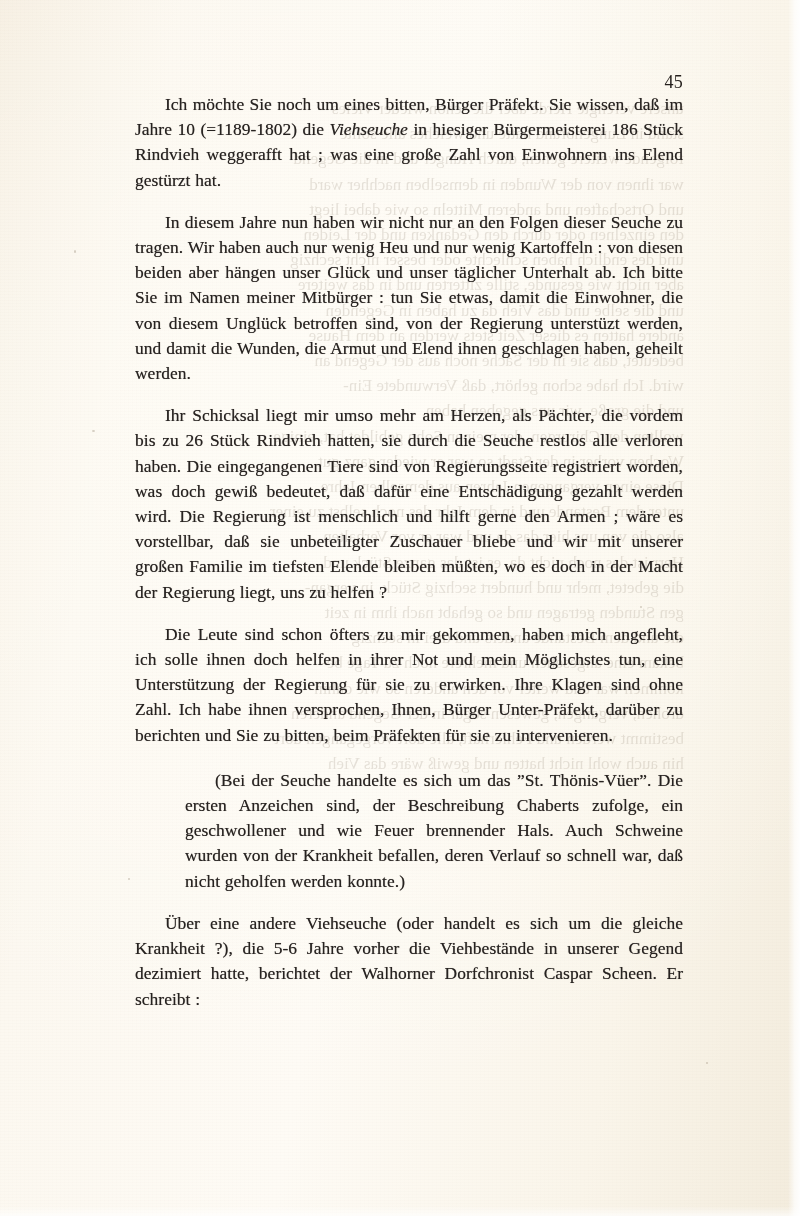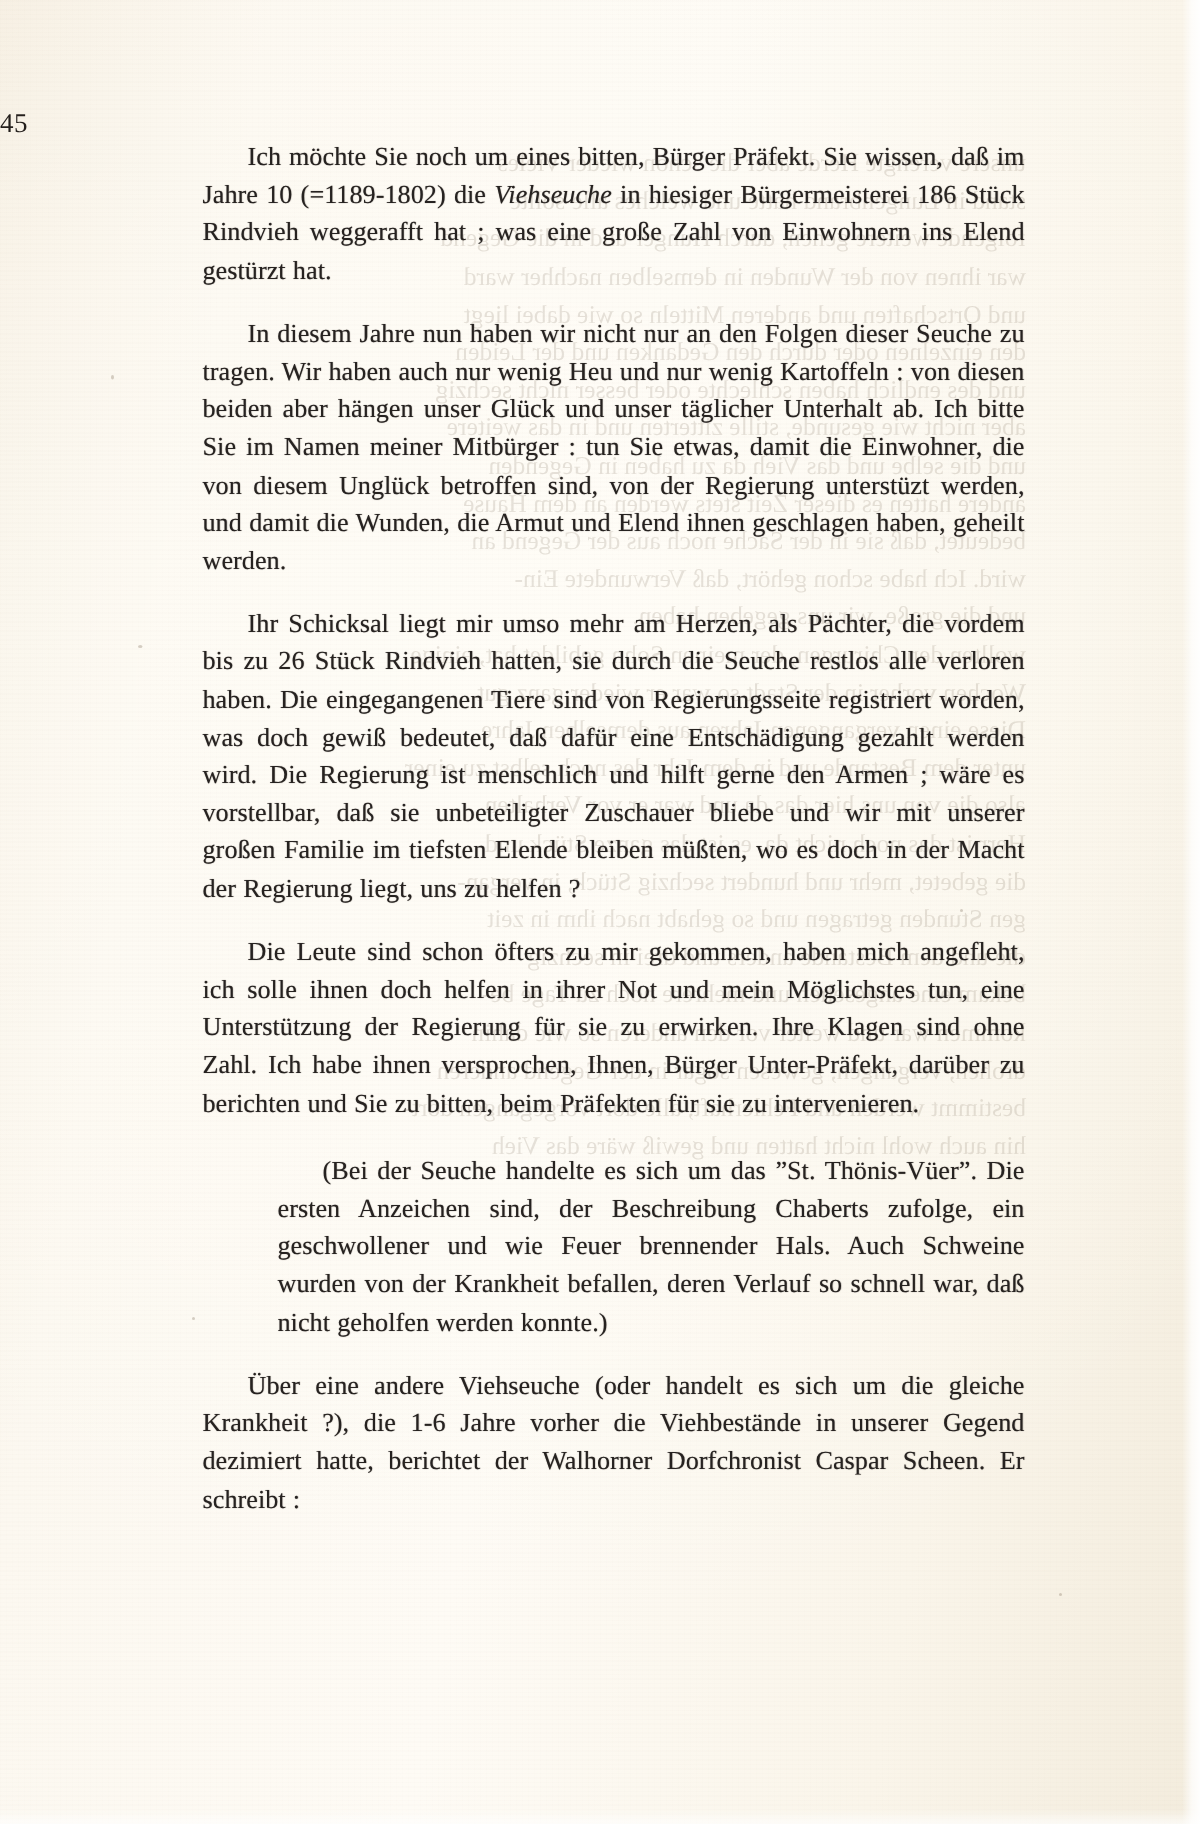--- a/index.html
+++ b/index.html
@@ -84,21 +84,21 @@
     position: relative;
     z-index: 4;
     color: #2b2623;
   }
 
   .folio {
     position: absolute;
     top: 72px;
     left: 0;
     width: 683px;
-    text-align: left;
+    text-align: right;
     font-size: 18px;
     letter-spacing: .3px;
     color: #241f1c;
   }
 
   .textblock {
     position: absolute;
     top: 92px;
     left: 135px;
     width: 548px;
@@ -185,21 +185,21 @@
       <p class="para"><span>Ich möchte Sie noch um eines bitten, Bürger Präfekt. Sie wissen, daß im Jahre 10 (=1189-1802) die </span><span class="it">Viehseuche</span><span> in hiesiger Bürgermeisterei 186 Stück Rindvieh weggerafft hat ; was eine große Zahl von Einwohnern ins Elend gestürzt hat.</span></p>
 
       <p class="para">In diesem Jahre nun haben wir nicht nur an den Folgen dieser Seuche zu tragen. Wir haben auch nur wenig Heu und nur wenig Kartoffeln : von diesen beiden aber hängen unser Glück und unser täglicher Unterhalt ab. Ich bitte Sie im Namen meiner Mitbürger : tun Sie etwas, damit die Einwohner, die von diesem Unglück betroffen sind, von der Regierung unterstüzt werden, und damit die Wunden, die Armut und Elend ihnen geschlagen haben, geheilt werden.</p>
 
       <p class="para">Ihr Schicksal liegt mir umso mehr am Herzen, als Pächter, die vordem bis zu 26 Stück Rindvieh hatten, sie durch die Seuche restlos alle verloren haben. Die eingegangenen Tiere sind von Regierungsseite registriert worden, was doch gewiß bedeutet, daß dafür eine Entschädigung gezahlt werden wird. Die Regierung ist menschlich und hilft gerne den Armen ; wäre es vorstellbar, daß sie unbeteiligter Zuschauer bliebe und wir mit unserer großen Familie im tiefsten Elende bleiben müßten, wo es doch in der Macht der Regierung liegt, uns zu helfen ?</p>
 
       <p class="para">Die Leute sind schon öfters zu mir gekommen, haben mich angefleht, ich solle ihnen doch helfen in ihrer Not und mein Möglichstes tun, eine Unterstützung der Regierung für sie zu erwirken. Ihre Klagen sind ohne Zahl. Ich habe ihnen versprochen, Ihnen, Bürger Unter-Präfekt, darüber zu berichten und Sie zu bitten, beim Präfekten für sie zu intervenieren.</p>
 
       <p class="para aside">(Bei der Seuche handelte es sich um das ”St. Thönis-Vüer”. Die ersten Anzeichen sind, der Beschreibung Chaberts zufolge, ein geschwollener und wie Feuer brennender Hals. Auch Schweine wurden von der Krankheit befallen, deren Verlauf so schnell war, daß nicht geholfen werden konnte.)</p>
 
-      <p class="para">Über eine andere Viehseuche (oder handelt es sich um die gleiche Krankheit ?), die 1-6 Jahre vorher die Viehbestände in unserer Gegend dezimiert hatte, berichtet der Walhorner Dorfchronist Caspar Scheen. Er schreibt :</p>
+      <p class="para">Über eine andere Viehseuche (oder handelt es sich um die gleiche Krankheit ?), die 5-6 Jahre vorher die Viehbestände in unserer Gegend dezimiert hatte, berichtet der Walhorner Dorfchronist Caspar Scheen. Er schreibt :</p>
 
     </div>
   </div>
 
   <div class="right-edge"></div>
   <div class="bottom-edge"></div>
 
   <span class="speck" style="left:92px;  top:430px; width:3px; height:2px;"></span>
   <span class="speck" style="left:128px; top:878px; width:2px; height:2px;"></span>
   <span class="speck" style="left:74px;  top:250px; width:2px; height:3px;"></span>

